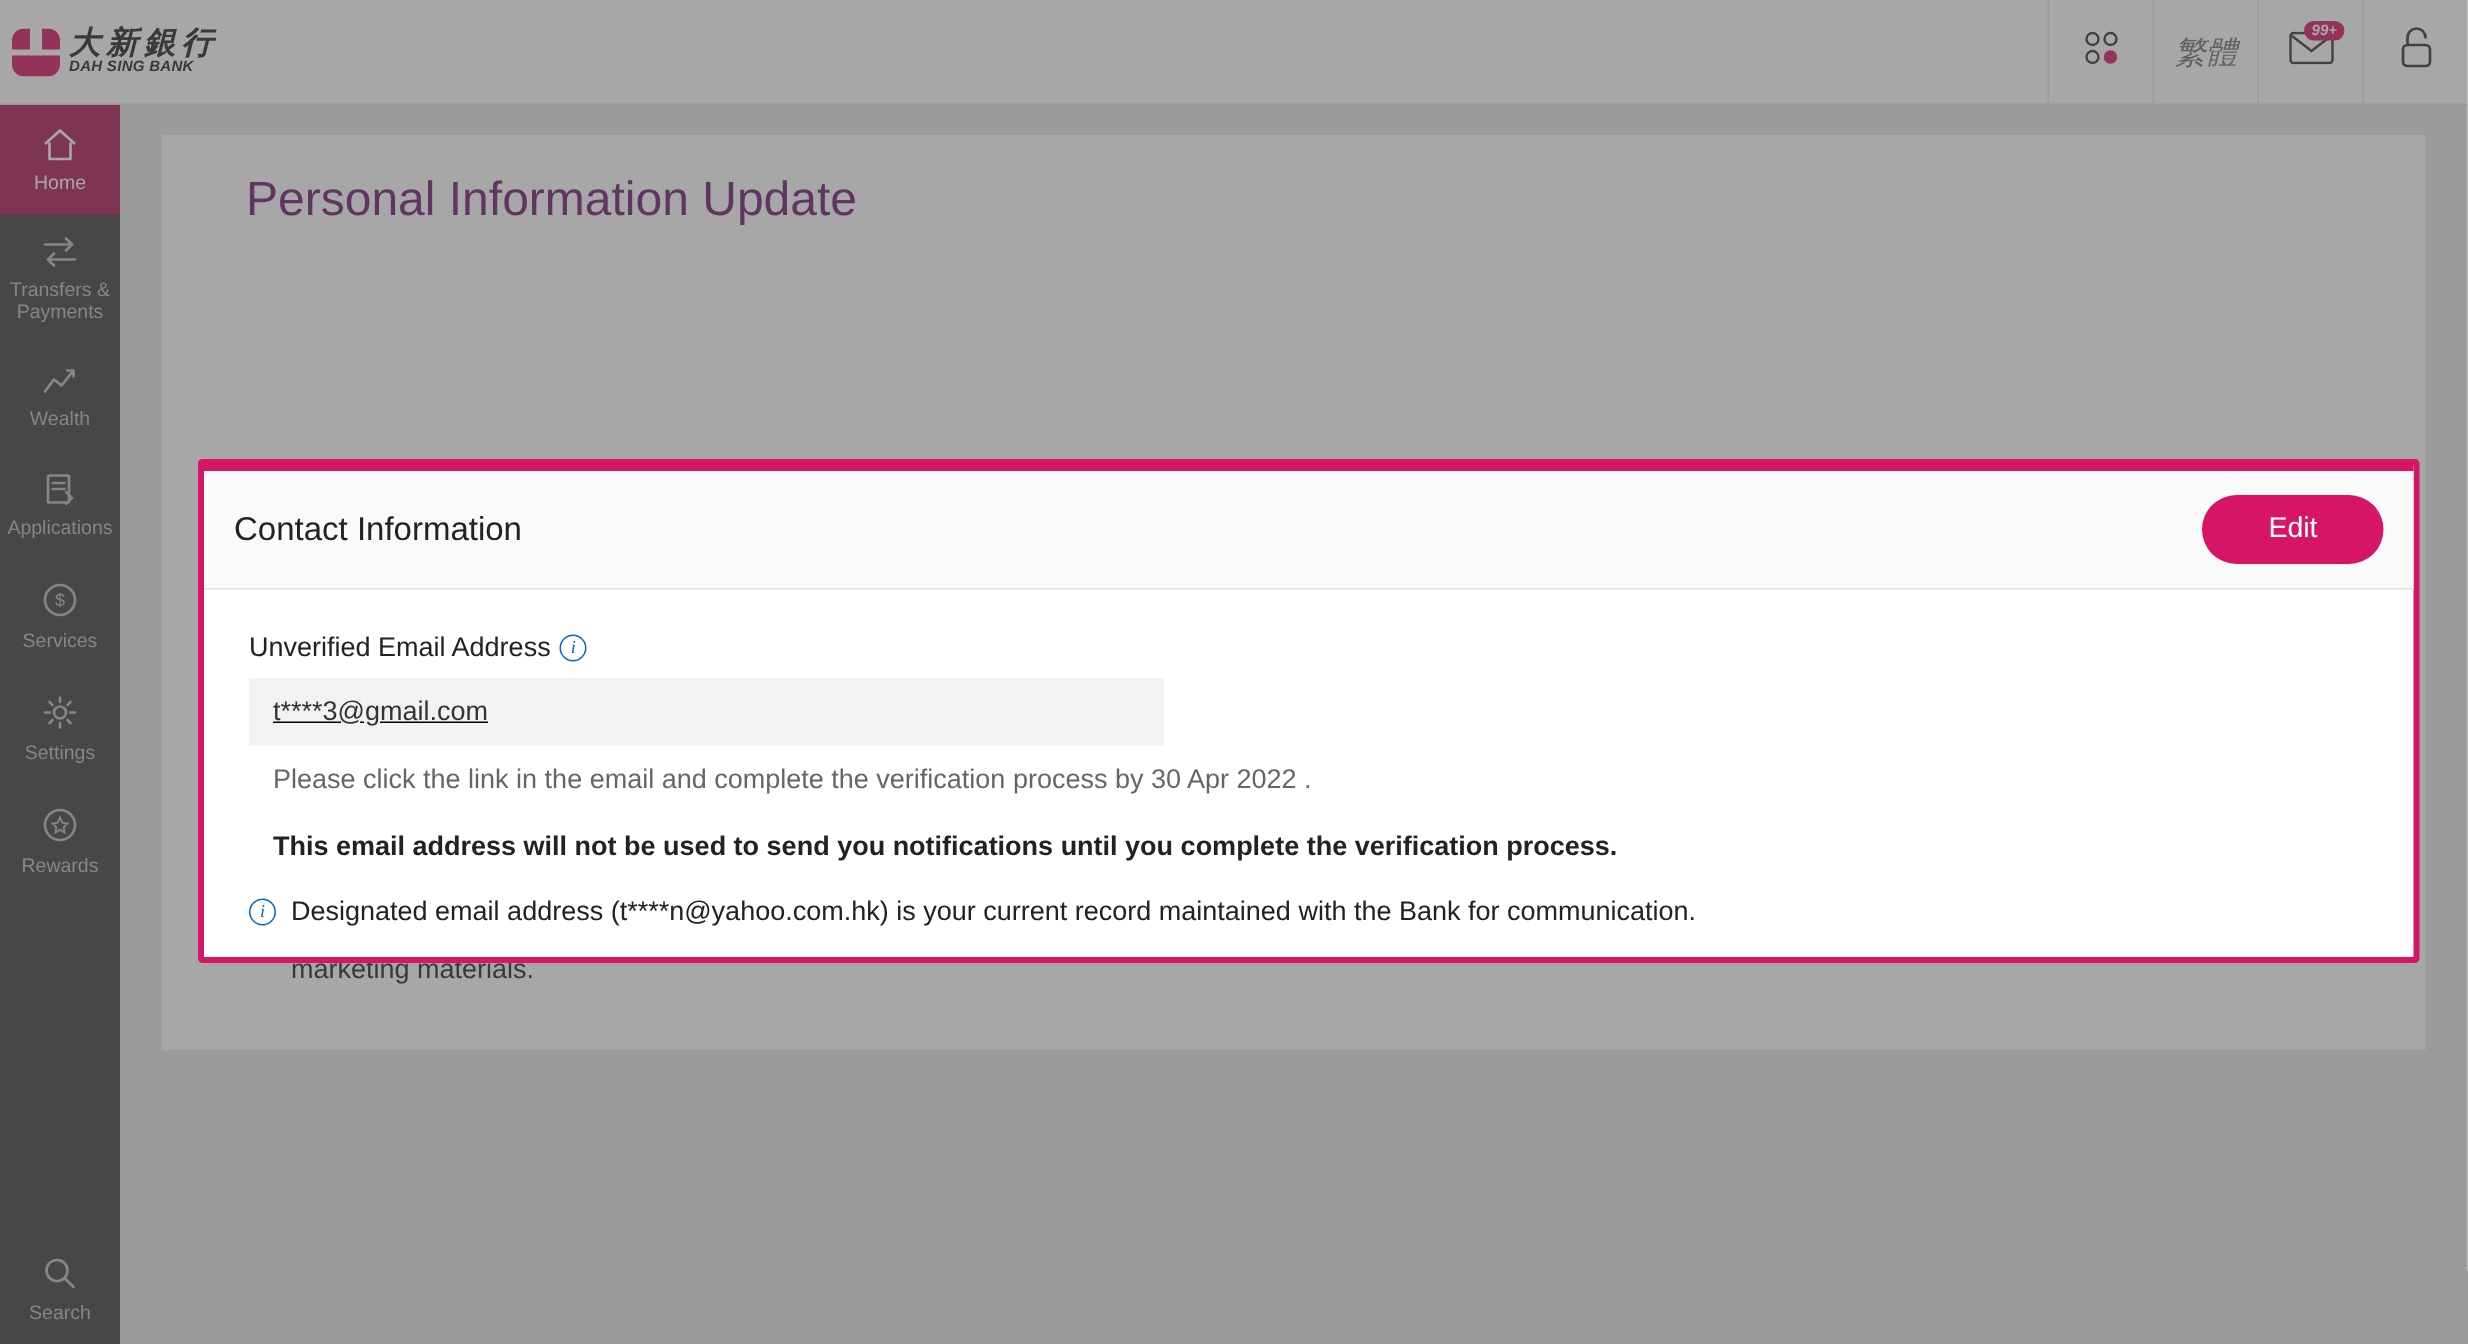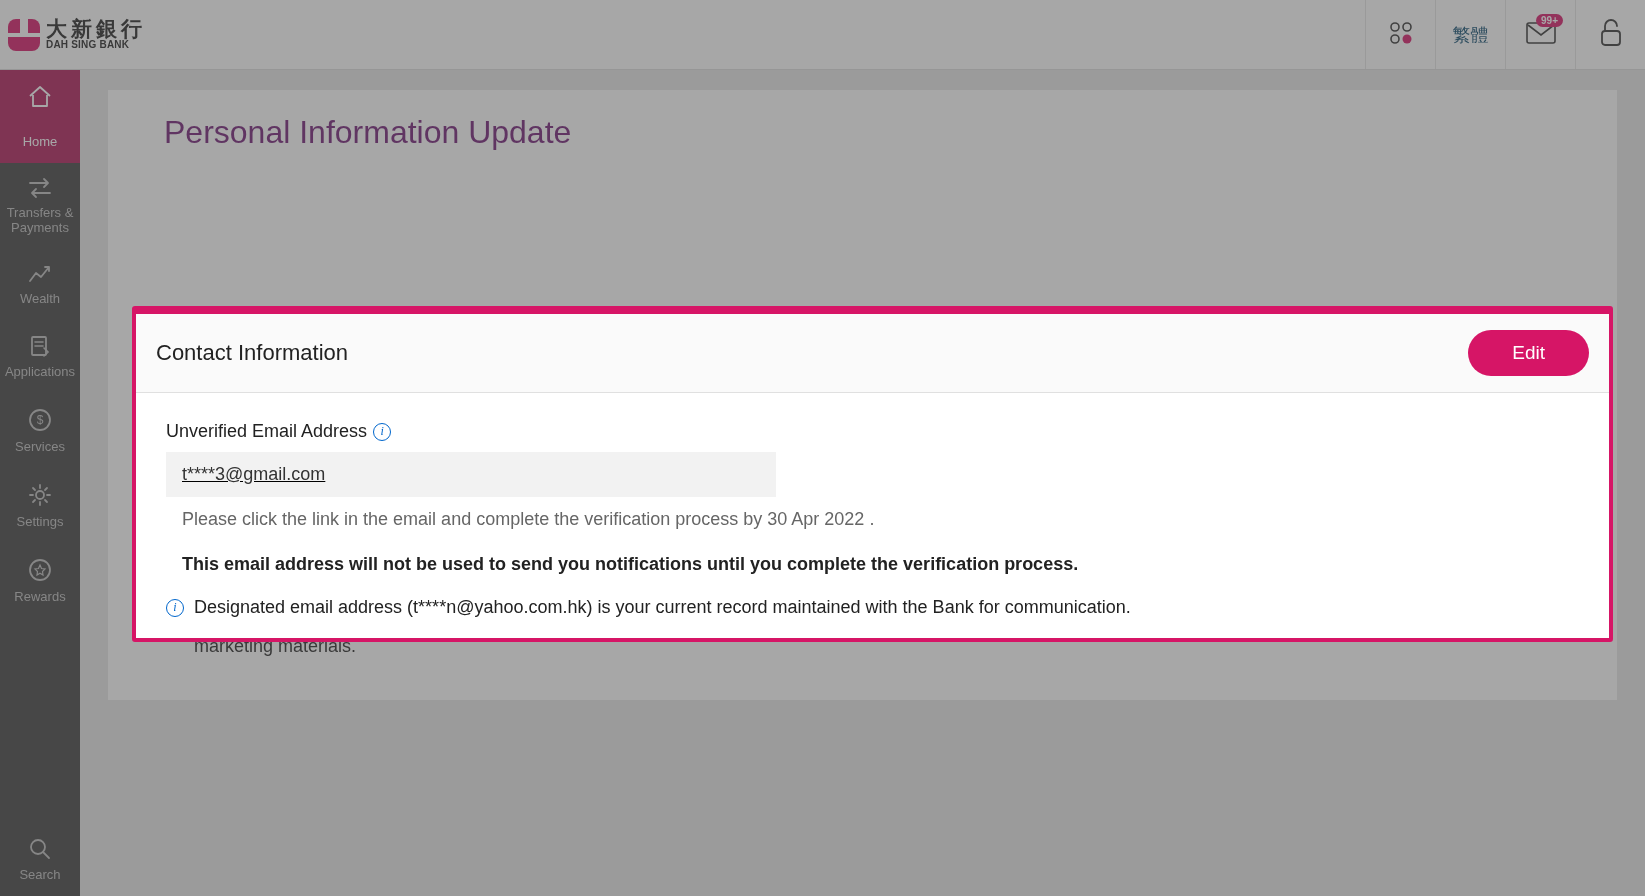--- a/index.html
+++ b/index.html
@@ -12,20 +12,21 @@
   position: relative;
 }
 
 
 .top-header {
   height: 70px;
   background: #fff;
   display: flex;
   align-items: center;
   border-bottom: 1px solid #ddd;
+  font-style: italic;
 }
 .logo-area {
   display: flex;
   align-items: center;
   padding-left: 8px;
 }
 .logo-mark {
   width: 32px;
   height: 32px;
   margin-right: 6px;
@@ -52,21 +53,21 @@
 }
 .header-btn {
   width: 70px;
   border-left: 1px solid #e5e5e5;
   display: flex;
   align-items: center;
   justify-content: center;
   position: relative;
   cursor: pointer;
 }
-.header-btn.lang { font-size: 18px; color: #0c4a6e; }
+.header-btn.lang { font-size: 21px; color: #737373; }
 .dots-icon svg { width: 26px; height: 26px; }
 .mail-icon svg { width: 30px; height: 22px; }
 .badge {
   position: absolute;
   top: 14px;
   right: 12px;
   background: #d61566;
   color: #fff;
   font-size: 10px;
   border-radius: 10px;
@@ -93,21 +94,20 @@
   justify-content: center;
   padding: 14px 2px;
   color: #bcbcbc;
   font-size: 13px;
   text-align: center;
   cursor: pointer;
 }
 .nav-item.active {
   background: #ae1857;
   color: #fff;
-  gap: 20px;
 }
 .nav-item svg { margin-bottom: 6px; }
 .nav-spacer { flex: 1; }
 
 
 .main {
   position: absolute;
   top: 70px;
   left: 80px;
   right: 0;

